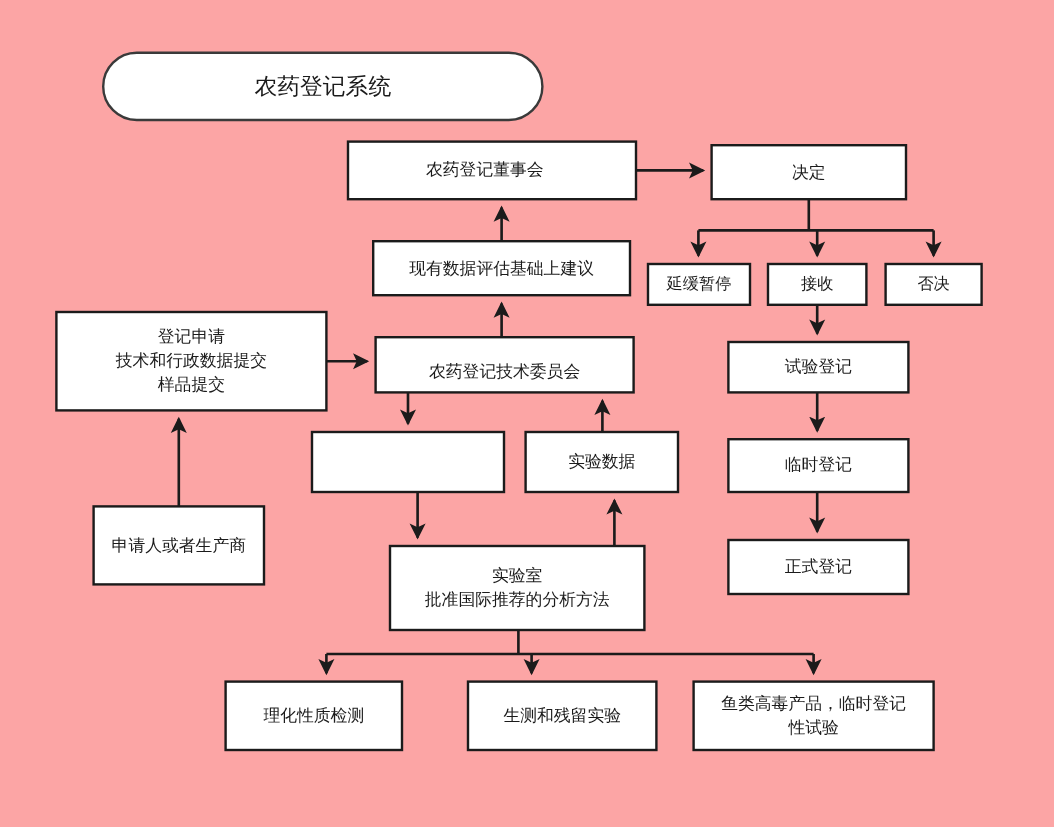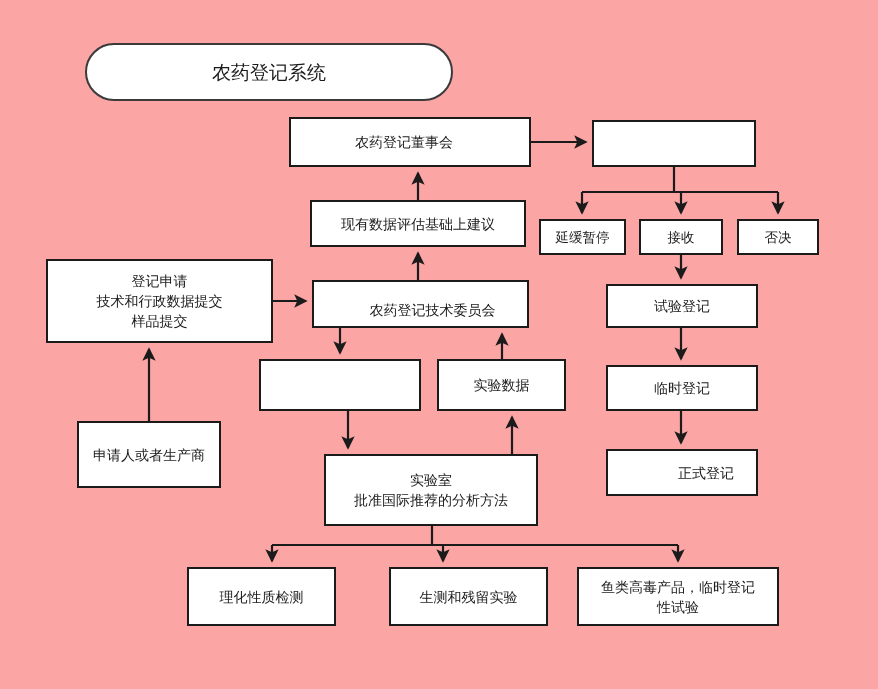--- a/index.html
+++ b/index.html
@@ -137,38 +137,39 @@
     <path class="edge" d="M 432 525 L 432 545"></path>
     <path class="edge" d="M 272 545 L 678 545"></path>
     <path class="edge" d="M 272 545 L 272 561" marker-end="url(#arrow)"></path>
     <path class="edge" d="M 443 545 L 443 561" marker-end="url(#arrow)"></path>
     <path class="edge" d="M 678 545 L 678 561" marker-end="url(#arrow)"></path>
   </svg>
 
   <div class="title-label" style="left:86px; top:44px; width:366px; height:56px;">农药登记系统</div>
 
   <div class="node-label" style="left:290px; top:118px; width:228px; height:48px;border-radius:17px;">农药登记董事会</div>
+  <div class="node-label" style="left:593px; top:121px; width:162px; height:45px;">决定</div>
   <div class="node-label" style="left:311px; top:201px; width:214px; height:45px;">现有数据评估基础上建议</div>
 
   <div class="node-label small-label" style="left:540px; top:220px; width:85px; height:34px;">延缓暂停</div>
   <div class="node-label small-label" style="left:640px; top:220px; width:82px; height:34px;">接收</div>
   <div class="node-label small-label" style="left:738px; top:220px; width:80px; height:34px;">否决</div>
 
   <div class="node-label" style="left:47px; top:260px; width:225px; height:82px;border-radius:30px;">登记申请
 技术和行政数据提交
 样品提交</div>
-  <div class="node-label" style="left:313px; top:281px; width:215px; height:58px;margin-left:12px;">农药登记技术委员会</div>
+  <div class="node-label" style="left:313px; top:281px; width:215px; height:58px;">农药登记技术委员会</div>
   <div class="node-label" style="left:607px; top:285px; width:150px; height:42px;">试验登记</div>
 
   <div class="node-label" style="left:438px; top:360px; width:127px; height:50px;">实验数据</div>
   <div class="node-label" style="left:607px; top:366px; width:150px; height:44px;">临时登记</div>
 
   <div class="node-label" style="left:78px; top:422px; width:142px; height:65px;">申请人或者生产商</div>
   <div class="node-label" style="left:325px; top:455px; width:212px; height:70px;">实验室
 批准国际推荐的分析方法</div>
-  <div class="node-label" style="left:607px; top:450px; width:150px; height:45px;margin-left:24px;">正式登记</div>
+  <div class="node-label" style="left:607px; top:450px; width:150px; height:45px;">正式登记</div>
 
   <div class="node-label" style="left:188px; top:568px; width:147px; height:57px;">理化性质检测</div>
   <div class="node-label" style="left:390px; top:568px; width:157px; height:57px;">生测和残留实验</div>
   <div class="node-label" style="left:578px; top:568px; width:200px; height:57px;">鱼类高毒产品，临时登记
 性试验</div>
 
 </div>
 
 </body></html>

